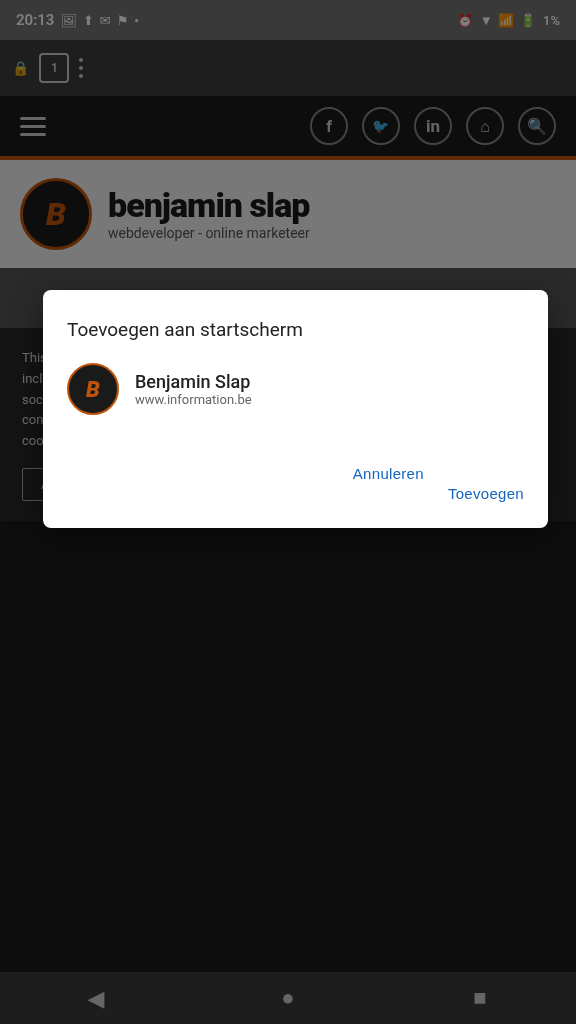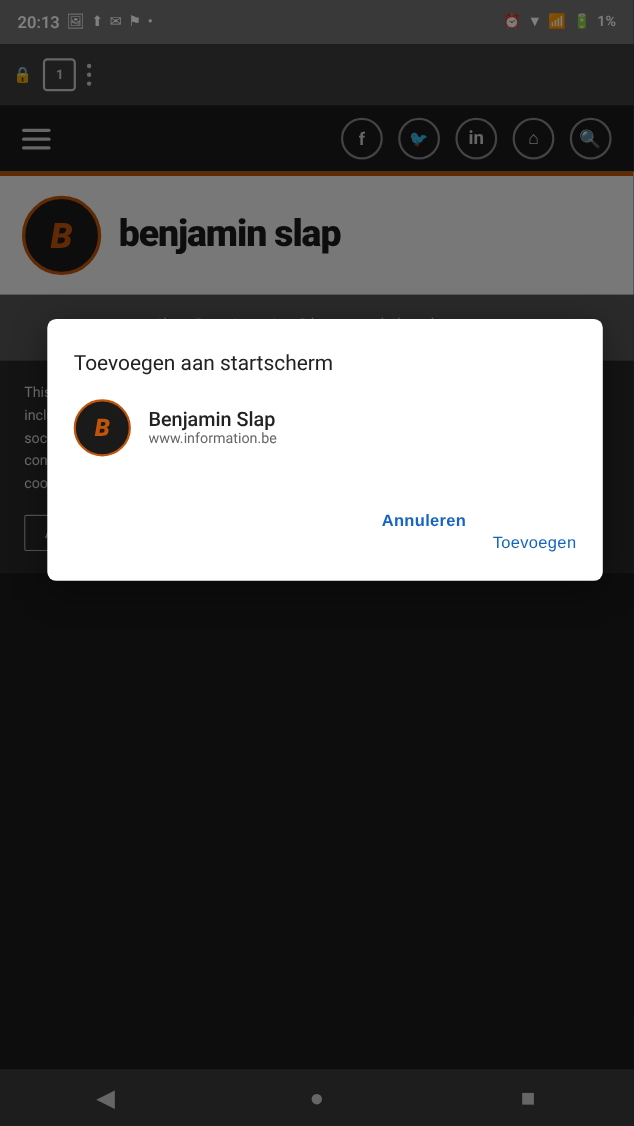--- a/index.html
+++ b/index.html
@@ -285,21 +285,21 @@
     .dialog-actions {
       display: flex;
       justify-content: flex-end;
       gap: 24px;
     }
     .dialog-btn-cancel {
       background: none;
       border: none;
       color: #1565c0;
       font-size: 15px;
-      font-weight: 700;
+      font-weight: 400;
       cursor: pointer;
       padding: 6px 0;
       text-transform: none;
       letter-spacing: 0.3px;
     }
     .dialog-btn-add {
       background: none;
       border: none;
       color: #1565c0;
       font-size: 15px;
@@ -357,20 +357,21 @@
       <div class="social-icon-circle" style="font-size:17px; font-weight:700;">in</div>
       <div class="social-icon-circle">⌂</div>
       <div class="social-icon-circle">🔍</div>
     </div>
   </div>
 
   <div id="site-logo">
     <div class="logo-circle">B</div>
     <div class="logo-text">
       <h1>benjamin slap</h1>
+      <p>webdeveloper - online marketeer</p>
     </div>
   </div>
 
   <div id="site-content">
     <span class="site-content-text">I'm Benjamin Slap and I've been</span>
   </div>
 
   <div id="cookie-banner">
     <p>
       <span>This website uses cookies and scripts to ensure we give you the best experience. This includes cookies from third party social media websites if you visit a page which contains social media buttons. Such third party cookies may track your use on this website. If you continue without changing your settings, we'll assume that you are happy to receive all cookies. More information is available in our</span>

